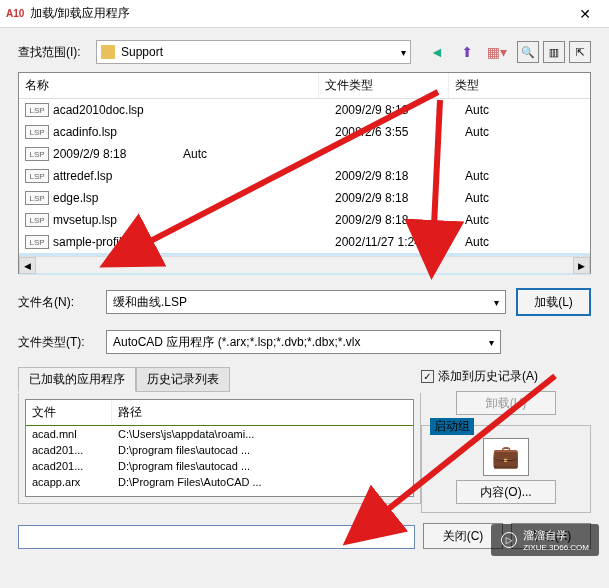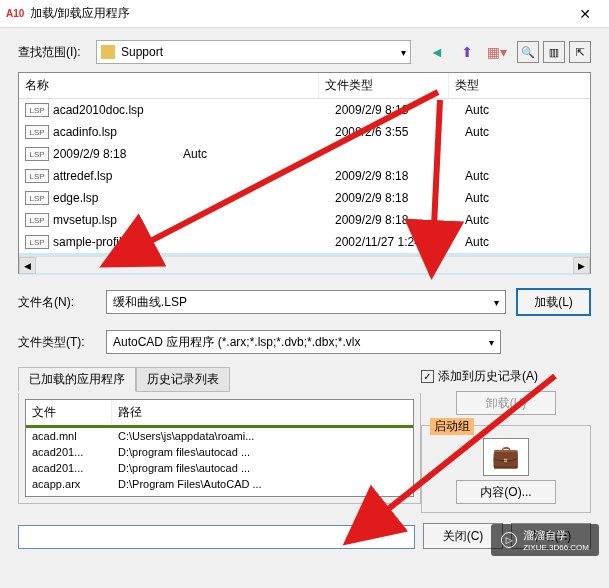--- a/index.html
+++ b/index.html
@@ -41,34 +41,34 @@
     .combo { flex: 1; height: 24px; border: 1px solid #888; background: #fff; display: flex; align-items: center; padding: 0 6px; font-size: 12px; }
     .combo-arrow { margin-left: auto; font-size: 10px; }
     .btn-load { width: 75px; height: 28px; border: 2px solid #1b6fb5; background: #f4f4f4; font-size: 12px; display: flex; align-items: center; justify-content: center; cursor: pointer; }
     .tabs-section { margin-top: 14px; display: flex; }
     .tabs-left { flex: 1; border: 1px solid #bbb; position: relative; }
     .tabs-header { display: flex; position: relative; top: -1px; }
     .tab { font-size: 12px; padding: 3px 10px; border: 1px solid #bbb; background: #e4e4e4; cursor: pointer; }
     .tab.active { background: #f0f0f0; border-bottom: 1px solid #f0f0f0; }
     .tabs-body { padding: 6px; }
     .loaded-list { background: #fff; border: 1px solid #888; height: 98px; position: relative; }
-    .loaded-header { display: flex; font-size: 12px; border-bottom: 3px solid #4d7c0f; }
+    .loaded-header { display: flex; font-size: 12px; border-bottom: 1px solid #4d7c0f; }
     .lh-file { width: 86px; padding: 4px 6px; border-right: 1px solid #eee; }
     .lh-path { flex: 1; padding: 4px 6px; }
     .loaded-body { font-family: "Courier New", monospace; font-size: 11px; }
     .loaded-row { display: flex; padding: 2px 6px; }
     .lr-file { width: 86px; white-space: nowrap; overflow: hidden; }
     .lr-path { flex: 1; white-space: nowrap; overflow: hidden; }
     .tabs-right { width: 170px; display: flex; flex-direction: column; gap: 6px; }
     .checkbox-row { display: flex; align-items: center; font-size: 12px; gap: 4px; }
     .checkbox { width: 13px; height: 13px; border: 1px solid #555; display: inline-flex; align-items: center; justify-content: center; font-size: 10px; }
     .btn-small { height: 24px; border: 1px solid #aaa; background: #f4f4f4; font-size: 12px; display: flex; align-items: center; justify-content: center; cursor: pointer; margin: 0 auto; width: 100px; }
     .btn-small.disabled { color: #999; }
     .startup-group { border: 1px solid #bbb; margin-top: 4px; padding: 8px; position: relative; }
-    .startup-legend { position: absolute; top: -8px; left: 8px; background: #fdba74; padding: 0 4px; font-size: 12px; }
+    .startup-legend { position: absolute; top: -8px; left: 8px; background: #0369a1; padding: 0 4px; font-size: 12px; }
     .briefcase { width: 46px; height: 38px; margin: 4px auto; border: 1px solid #888; background: #fff; display: flex; align-items: center; justify-content: center; font-size: 22px; cursor: pointer; }
     .bottom-status { margin-top: 10px; display: flex; align-items: flex-end; gap: 8px; }
     .status-box { flex: 1; height: 24px; border: 1px solid #6a88b5; background: #fff; }
     .btn-close { width: 80px; height: 26px; border: 1px solid #888; background: #f4f4f4; font-size: 12px; display: flex; align-items: center; justify-content: center; cursor: pointer; }
     .arrow-svg { position: absolute; pointer-events: none; z-index: 100; }
     .watermark { position: absolute; right: 10px; bottom: 32px; background: rgba(0,0,0,0.6); color: #fff; font-size: 11px; padding: 4px 10px; border-radius: 3px; display: flex; align-items: center; gap: 6px; }
     .watermark-icon { width: 16px; height: 16px; border: 1.5px solid #fff; border-radius: 50%; display: flex; align-items: center; justify-content: center; font-size: 9px; }
   </style>
 </head>
 <body>

